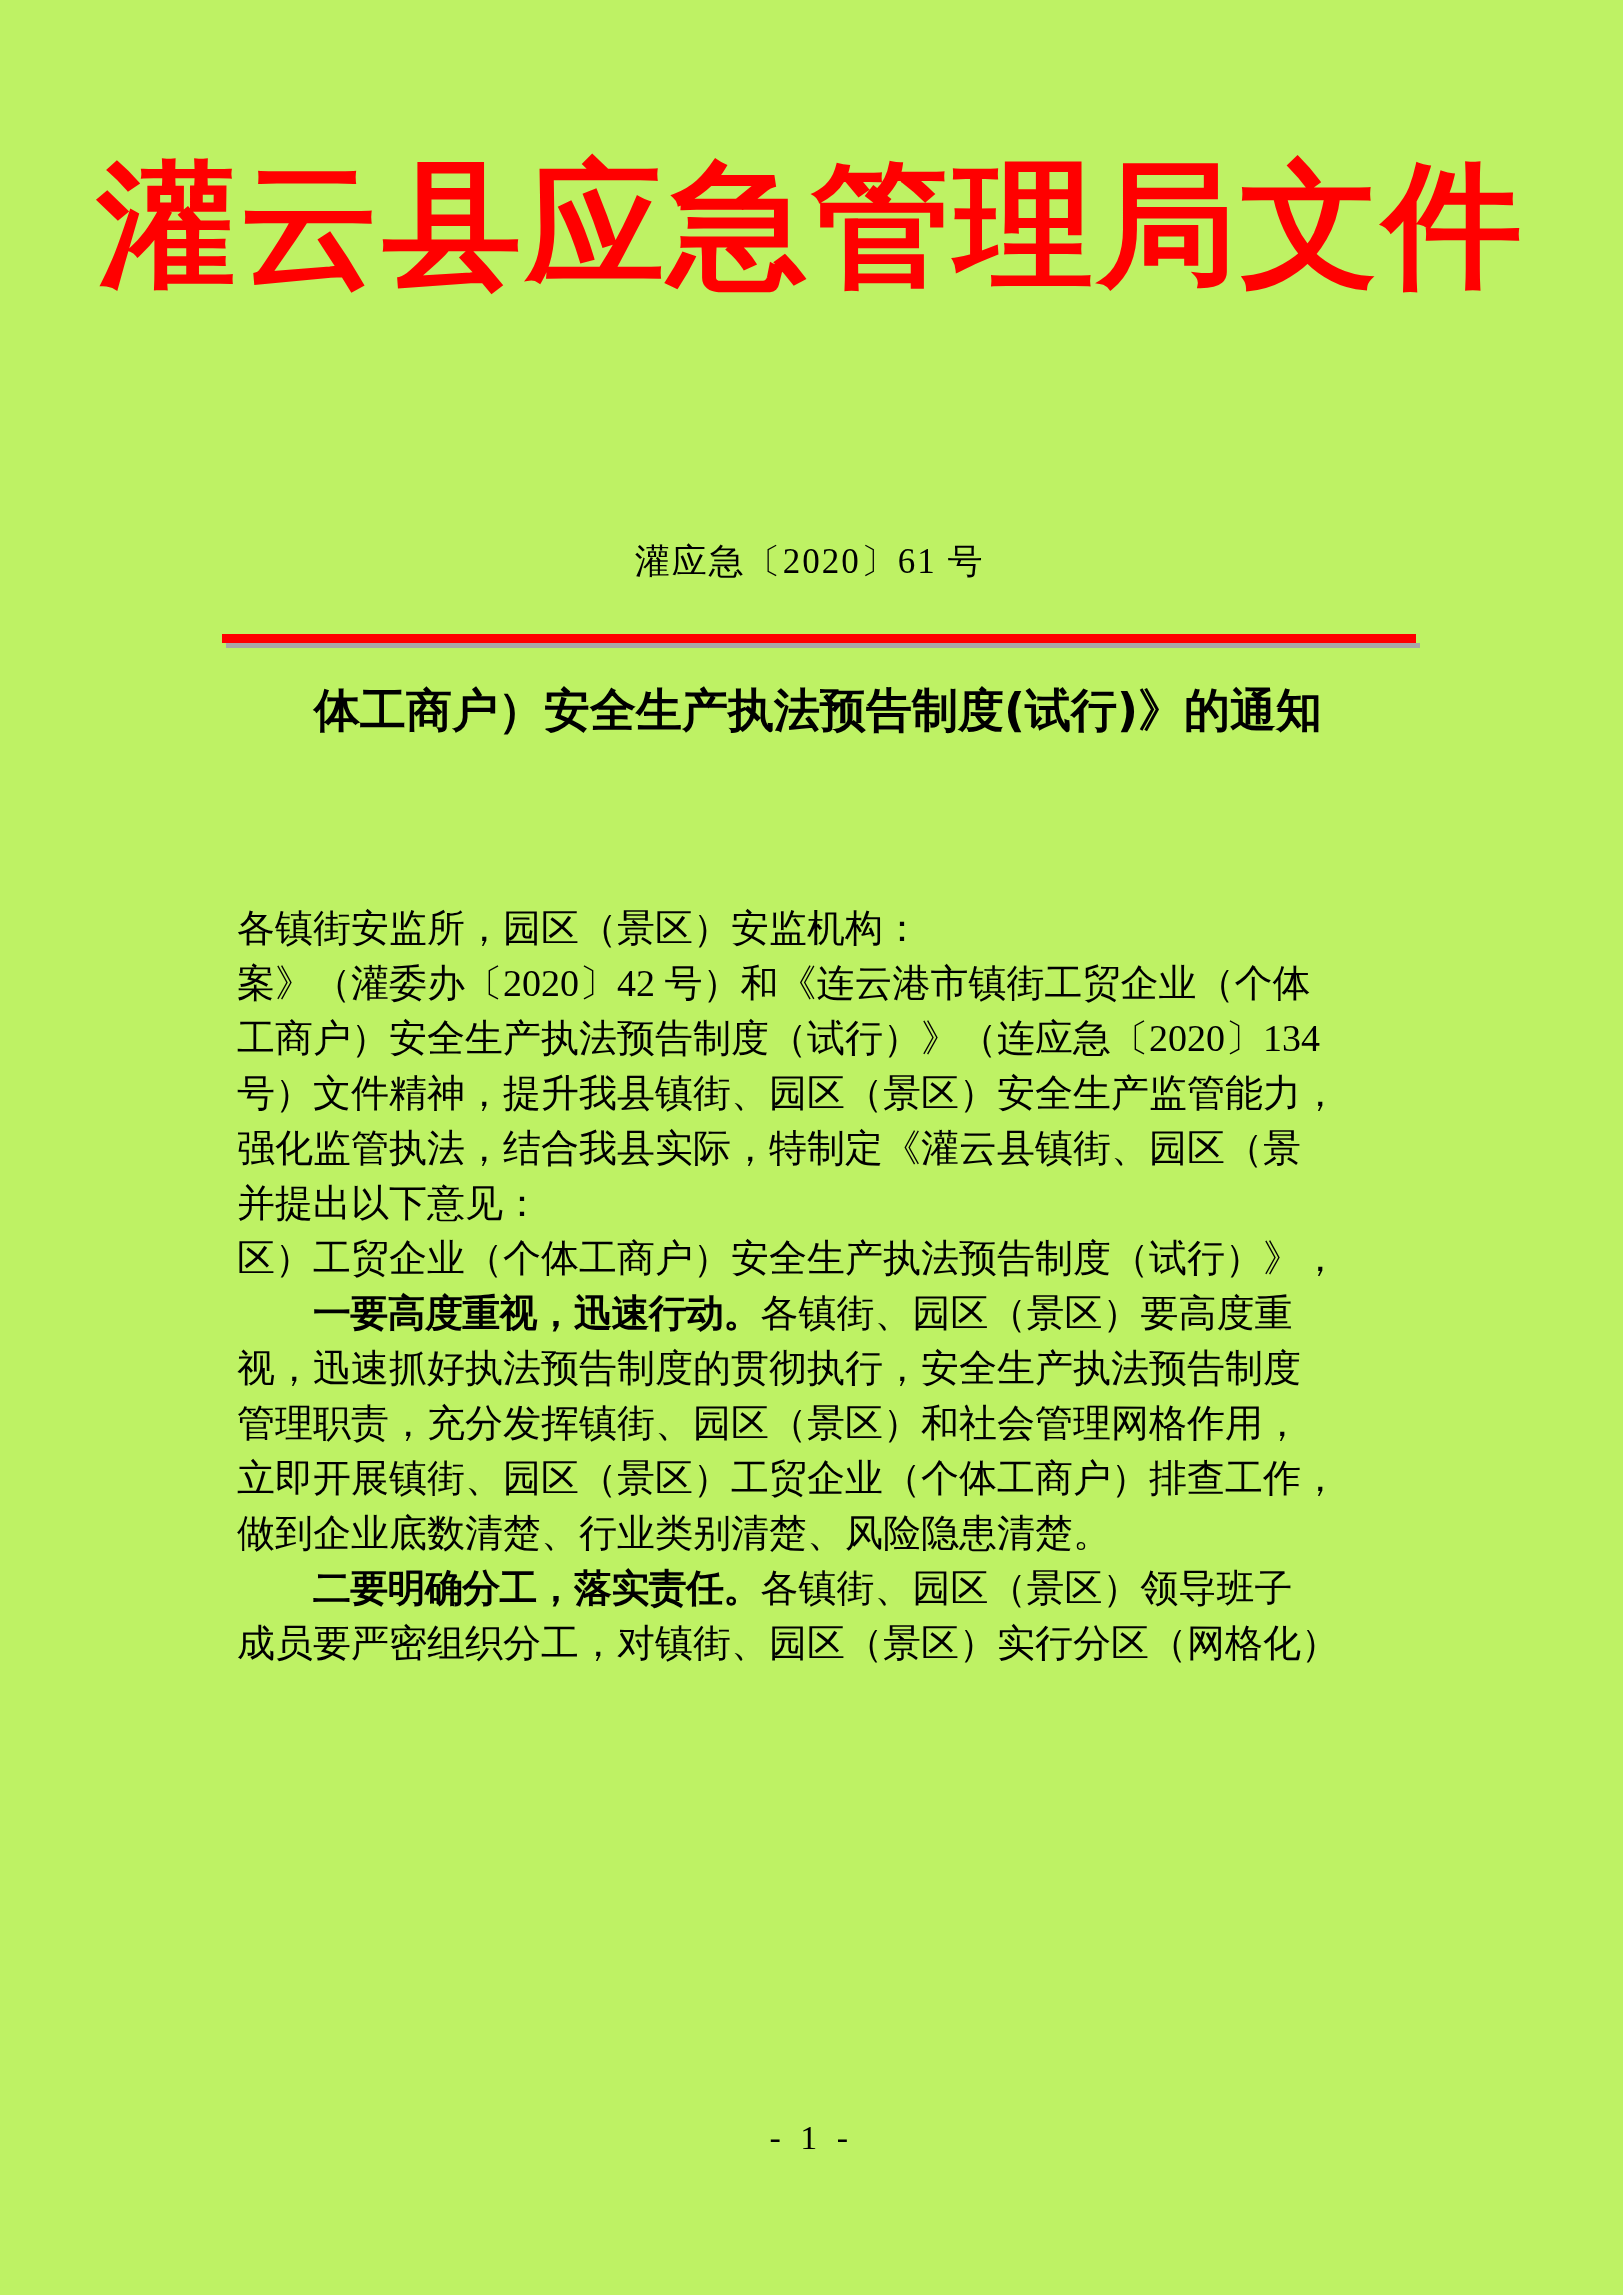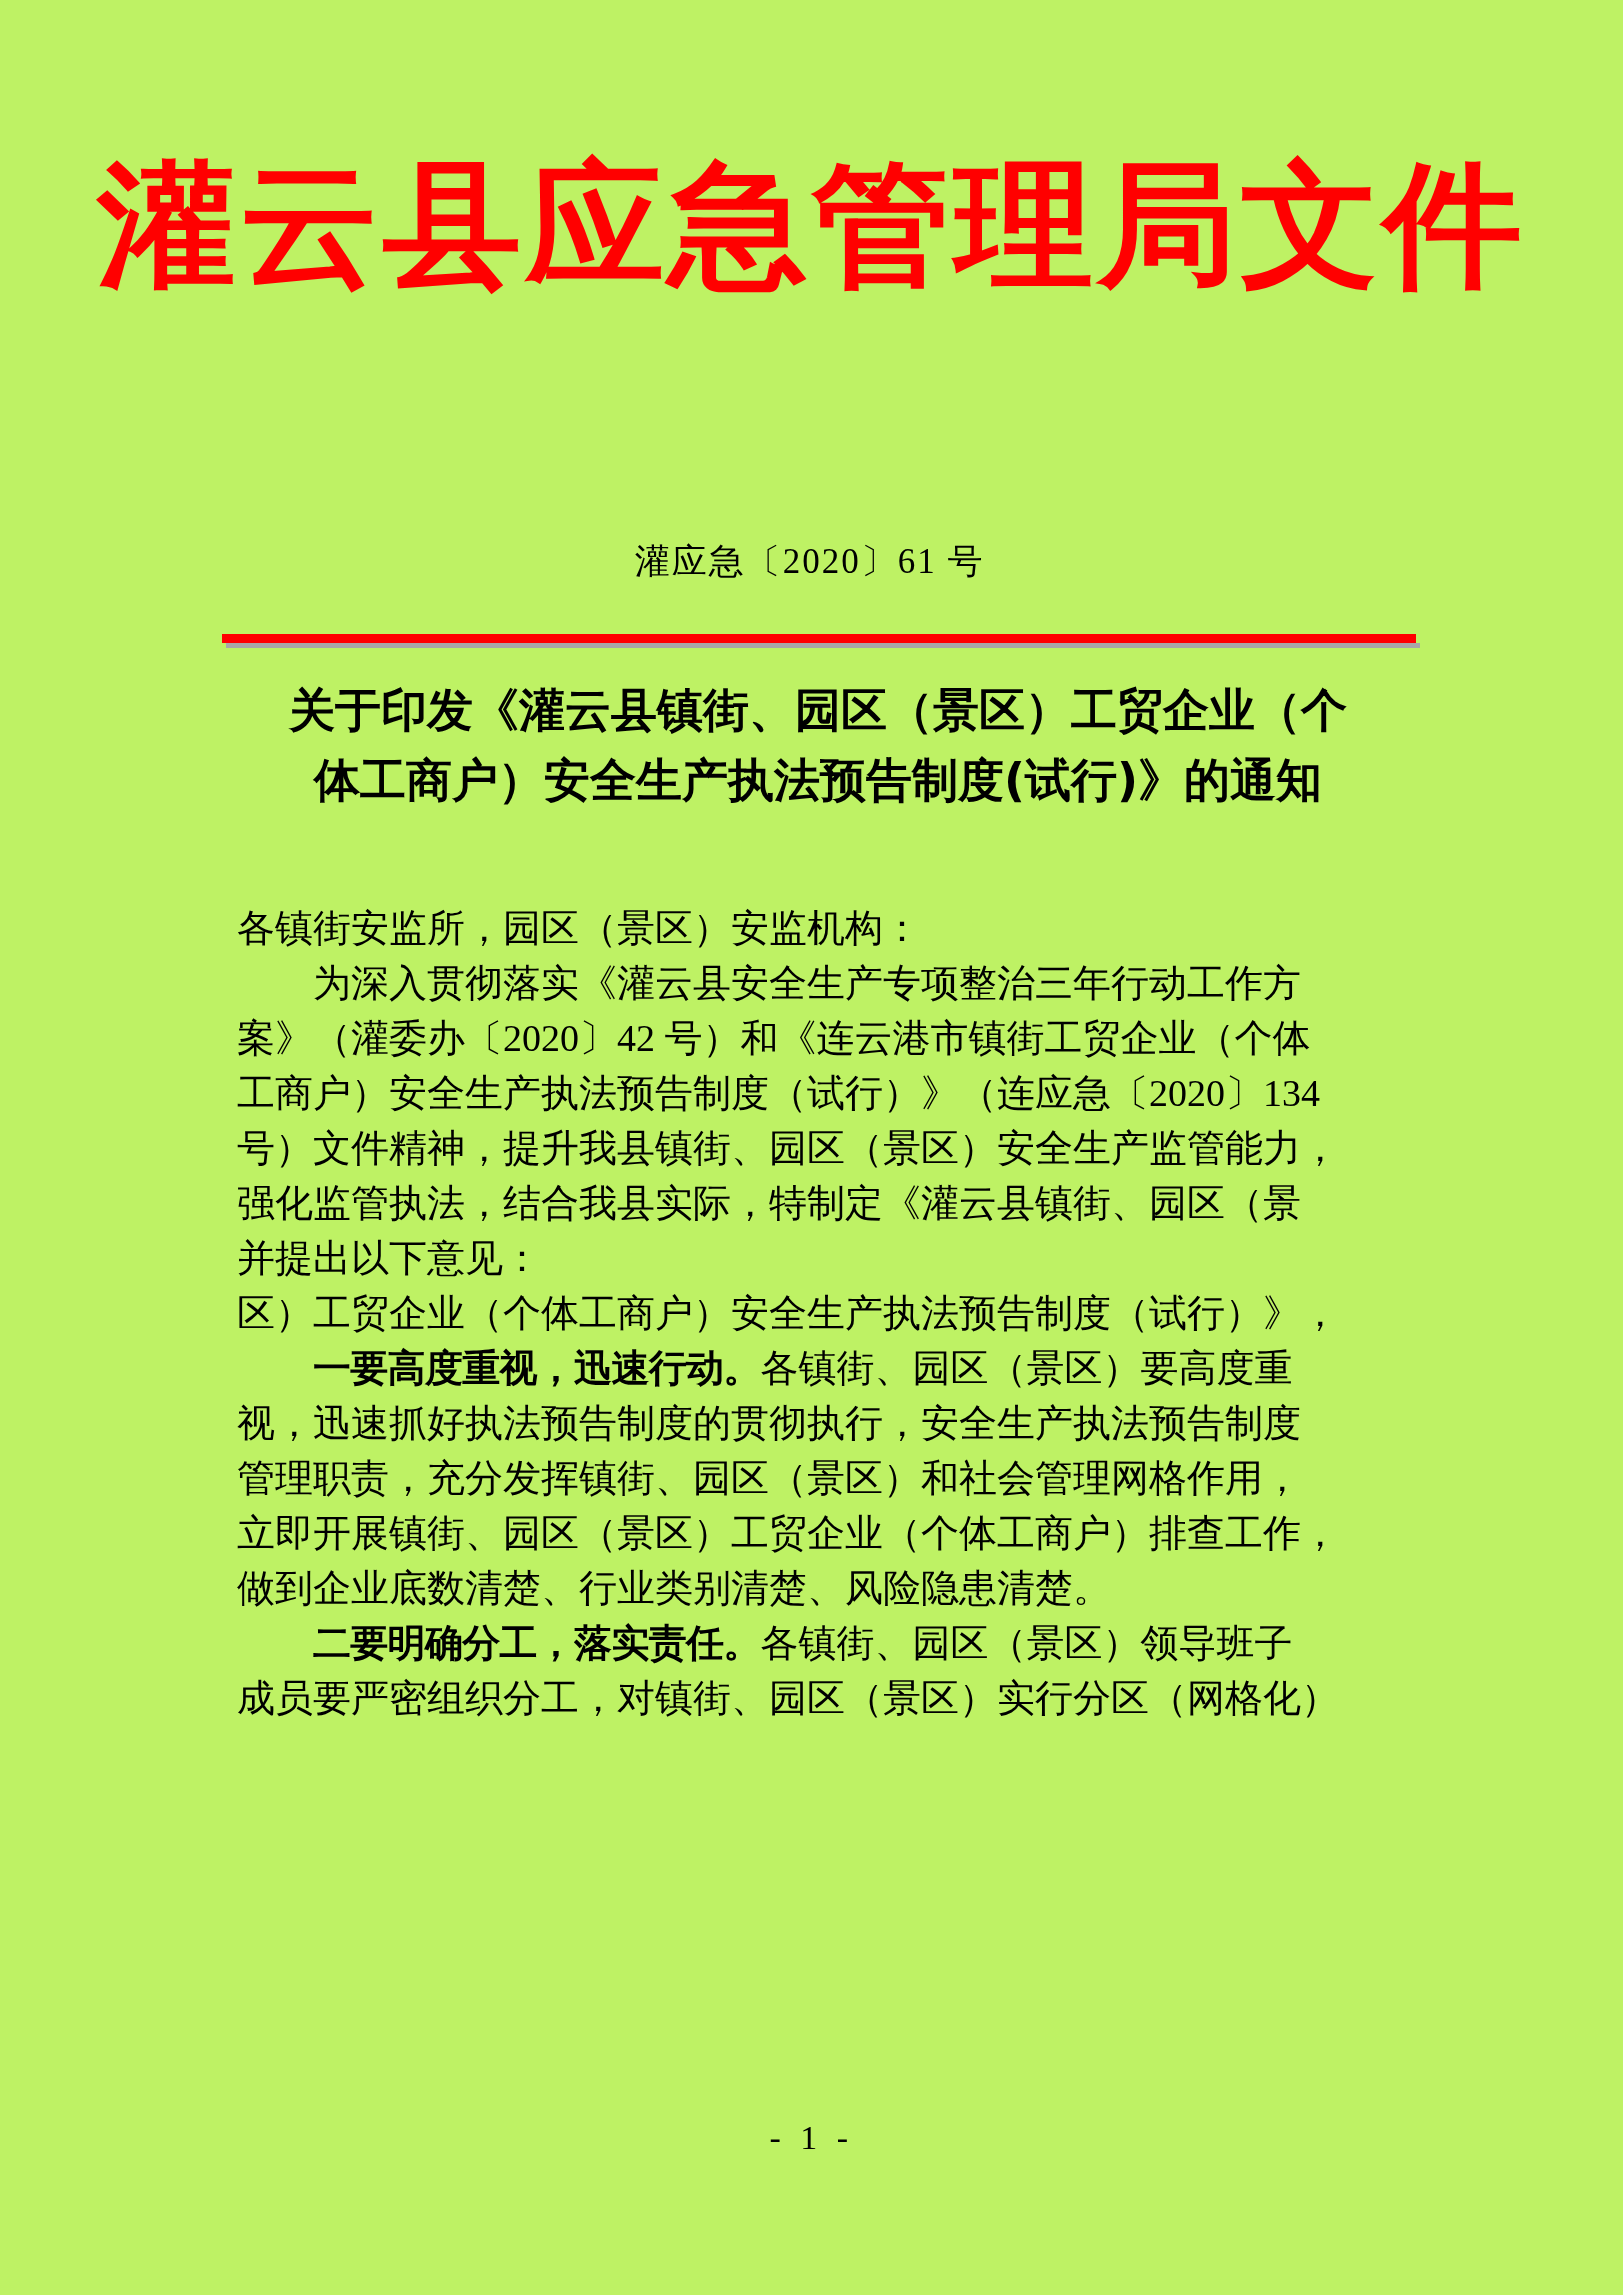--- a/index.html
+++ b/index.html
@@ -155,27 +155,25 @@
   </div>
 
   <div class="doc-number">灌应急〔2020〕61 号</div>
 
   <div class="red-rule-wrap">
     <div class="red-rule"></div>
     <div class="red-rule-shadow"></div>
   </div>
 
   <div class="doc-title" id="doc-title">
-      <span class="tline">关于印发《灌云县镇街、园区（景区）工贸企业（个</span>
       <span class="tline">体工商户）安全生产执法预告制度(试行)》的通知</span>
     </div>
 
   <div class="body-block" id="body-block">
       <span class="body-line">各镇街安监所，园区（景区）安监机构：</span>
-      <span class="body-line indent">为深入贯彻落实《灌云县安全生产专项整治三年行动工作方</span>
       <span class="body-line">案》（灌委办〔2020〕42 号）和《连云港市镇街工贸企业（个体</span>
       <span class="body-line">工商户）安全生产执法预告制度（试行）》（连应急〔2020〕134</span>
       <span class="body-line">号）文件精神，提升我县镇街、园区（景区）安全生产监管能力，</span>
       <span class="body-line">强化监管执法，结合我县实际，特制定《灌云县镇街、园区（景</span>
       <span class="body-line">并提出以下意见：</span>
       <span class="body-line">区）工贸企业（个体工商户）安全生产执法预告制度（试行）》，</span>
       <span class="body-line indent"><span class="bold-lead">一要高度重视，迅速行动。</span>各镇街、园区（景区）要高度重</span>
       <span class="body-line">视，迅速抓好执法预告制度的贯彻执行，安全生产执法预告制度</span>
       <span class="body-line">管理职责，充分发挥镇街、园区（景区）和社会管理网格作用，</span>
       <span class="body-line">立即开展镇街、园区（景区）工贸企业（个体工商户）排查工作，</span>

